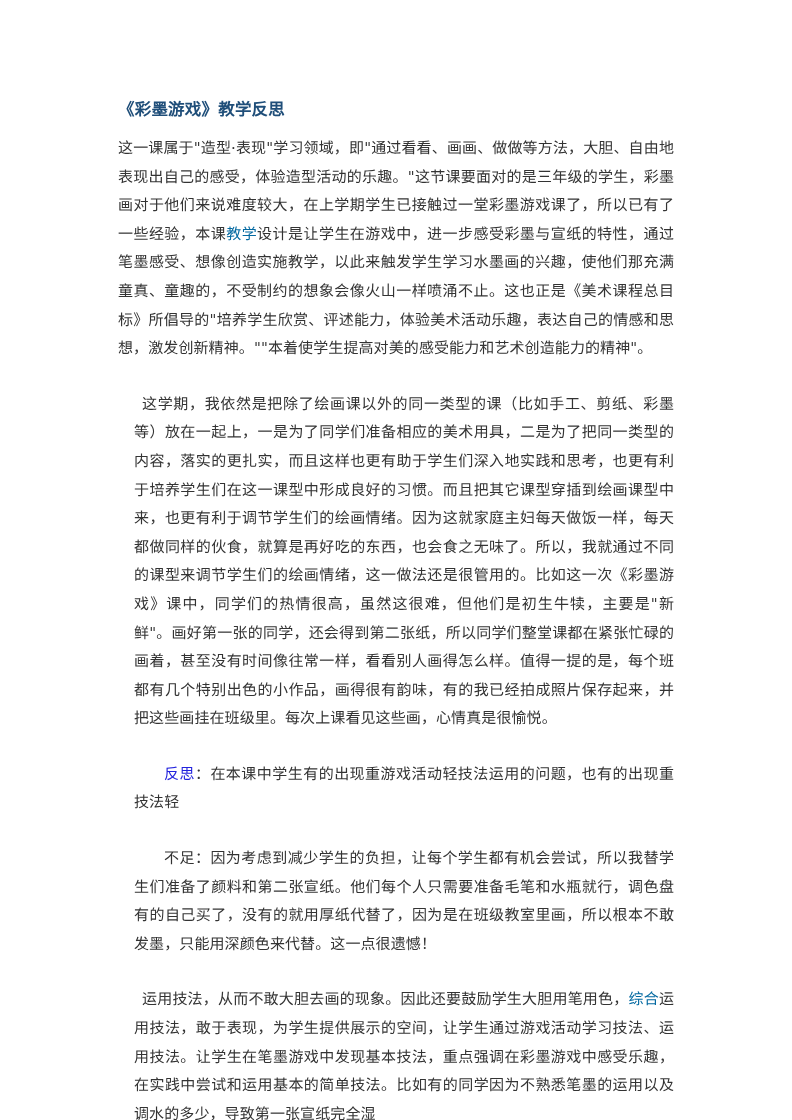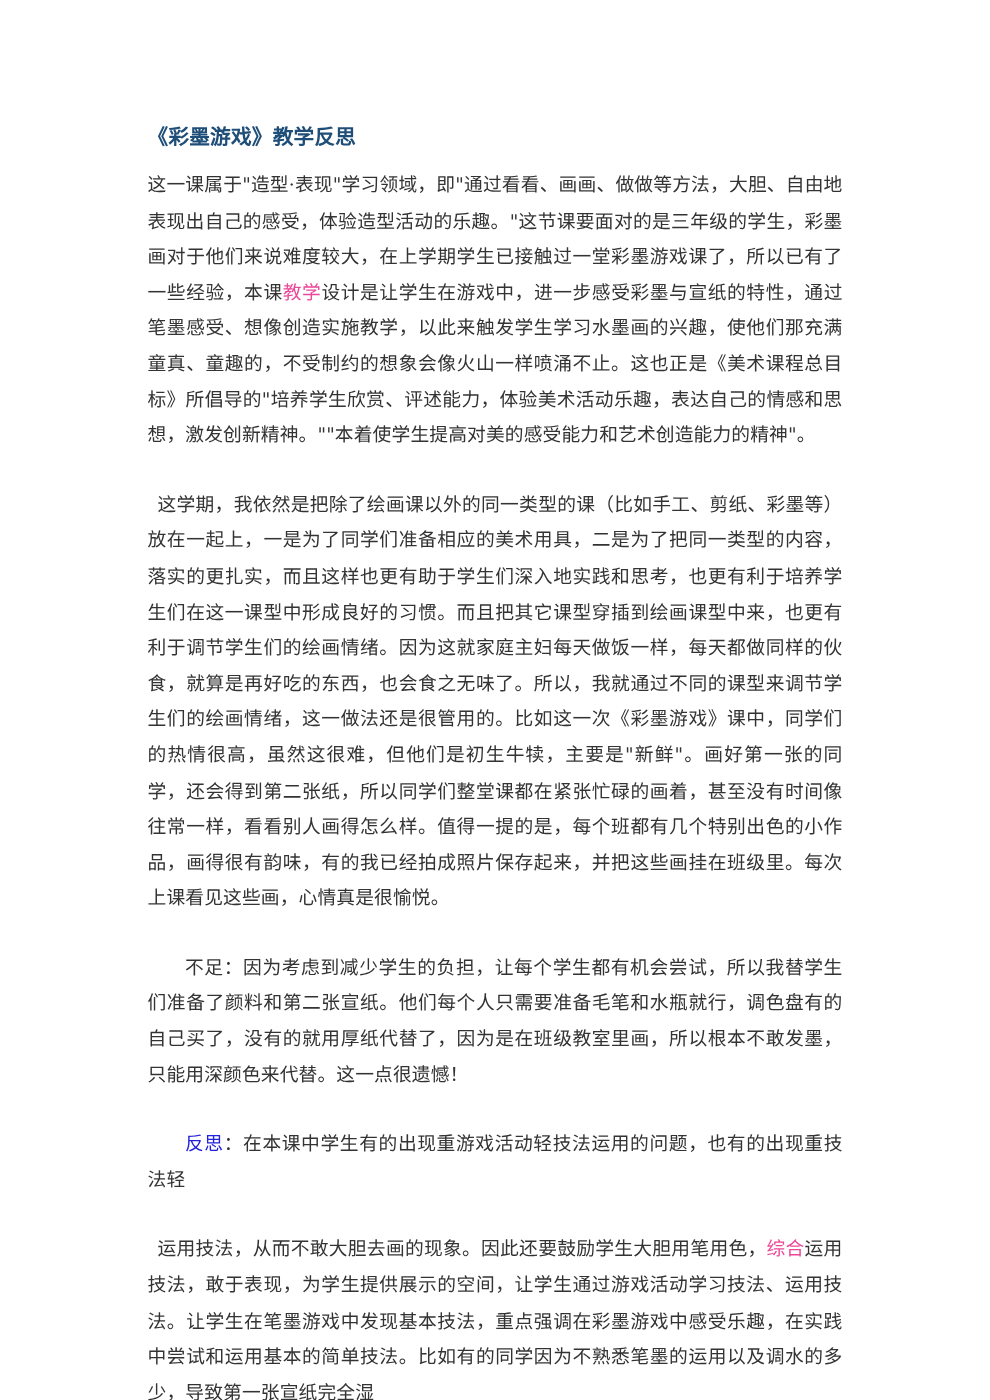--- a/index.html
+++ b/index.html
@@ -40,43 +40,43 @@
   p.para {
     font-size: 15px;
     line-height: 28.6px;
     color: #333333;
     margin: 0;
     text-align: justify;
     text-justify: inter-ideograph;
     word-break: break-all;
     letter-spacing: 0.1px;
   }
-  p.gap-lg { margin-top: 27px; }
+  p.gap-lg { margin-top: 27px; margin-left: 16px; }
   p.gap-sm { margin-top: 8px; }
   .indent-1 { text-indent: 8px; }
   .indent-2 { text-indent: 30px; }
   .link {
-    color: #ec4899;
+    color: #0369a1;
   }
   .link-strong {
     color: #2222dd;
   }
 </style>
 </head>
 <body>
 
 <div class="page">
   <div class="content">
 
     <h1 class="doc-title">《彩墨游戏》教学反思</h1>
 
     <p class="para gap-sm"><span>这一课属于"造型·表现"学习领域，即"通过看看、画画、做做等方法，大胆、自由地表现出自己的感受，体验造型活动的乐趣。"这节课要面对的是三年级的学生，彩墨画对于他们来说难度较大，在上学期学生已接触过一堂彩墨游戏课了，所以已有了一些经验，本课</span><span class="link">教学</span><span>设计是让学生在游戏中，进一步感受彩墨与宣纸的特性，通过笔墨感受、想像创造实施教学，以此来触发学生学习水墨画的兴趣，使他们那充满童真、童趣的，不受制约的想象会像火山一样喷涌不止。这也正是《美术课程总目标》所倡导的"培养学生欣赏、评述能力，体验美术活动乐趣，表达自己的情感和思想，激发创新精神。""本着使学生提高对美的感受能力和艺术创造能力的精神"。</span></p>
 
     <p class="para gap-lg indent-1">这学期，我依然是把除了绘画课以外的同一类型的课（比如手工、剪纸、彩墨等）放在一起上，一是为了同学们准备相应的美术用具，二是为了把同一类型的内容，落实的更扎实，而且这样也更有助于学生们深入地实践和思考，也更有利于培养学生们在这一课型中形成良好的习惯。而且把其它课型穿插到绘画课型中来，也更有利于调节学生们的绘画情绪。因为这就家庭主妇每天做饭一样，每天都做同样的伙食，就算是再好吃的东西，也会食之无味了。所以，我就通过不同的课型来调节学生们的绘画情绪，这一做法还是很管用的。比如这一次《彩墨游戏》课中，同学们的热情很高，虽然这很难，但他们是初生牛犊，主要是"新鲜"。画好第一张的同学，还会得到第二张纸，所以同学们整堂课都在紧张忙碌的画着，甚至没有时间像往常一样，看看别人画得怎么样。值得一提的是，每个班都有几个特别出色的小作品，画得很有韵味，有的我已经拍成照片保存起来，并把这些画挂在班级里。每次上课看见这些画，心情真是很愉悦。</p>
 
+    <p class="para gap-lg indent-2"><span class="link-strong">反思</span><span>：在本课中学生有的出现重游戏活动轻技法运用的问题，也有的出现重技法轻</span></p>
+
     <p class="para gap-lg indent-2">不足：因为考虑到减少学生的负担，让每个学生都有机会尝试，所以我替学生们准备了颜料和第二张宣纸。他们每个人只需要准备毛笔和水瓶就行，调色盘有的自己买了，没有的就用厚纸代替了，因为是在班级教室里画，所以根本不敢发墨，只能用深颜色来代替。这一点很遗憾！</p>
-
-    <p class="para gap-lg indent-2"><span class="link-strong">反思</span><span>：在本课中学生有的出现重游戏活动轻技法运用的问题，也有的出现重技法轻</span></p>
 
     <p class="para gap-lg indent-1"><span>运用技法，从而不敢大胆去画的现象。因此还要鼓励学生大胆用笔用色，</span><span class="link">综合</span><span>运用技法，敢于表现，为学生提供展示的空间，让学生通过游戏活动学习技法、运用技法。让学生在笔墨游戏中发现基本技法，重点强调在彩墨游戏中感受乐趣，在实践中尝试和运用基本的简单技法。比如有的同学因为不熟悉笔墨的运用以及调水的多少，导致第一张宣纸完全湿</span></p>
 
   </div>
 </div>
 
 </body></html>

